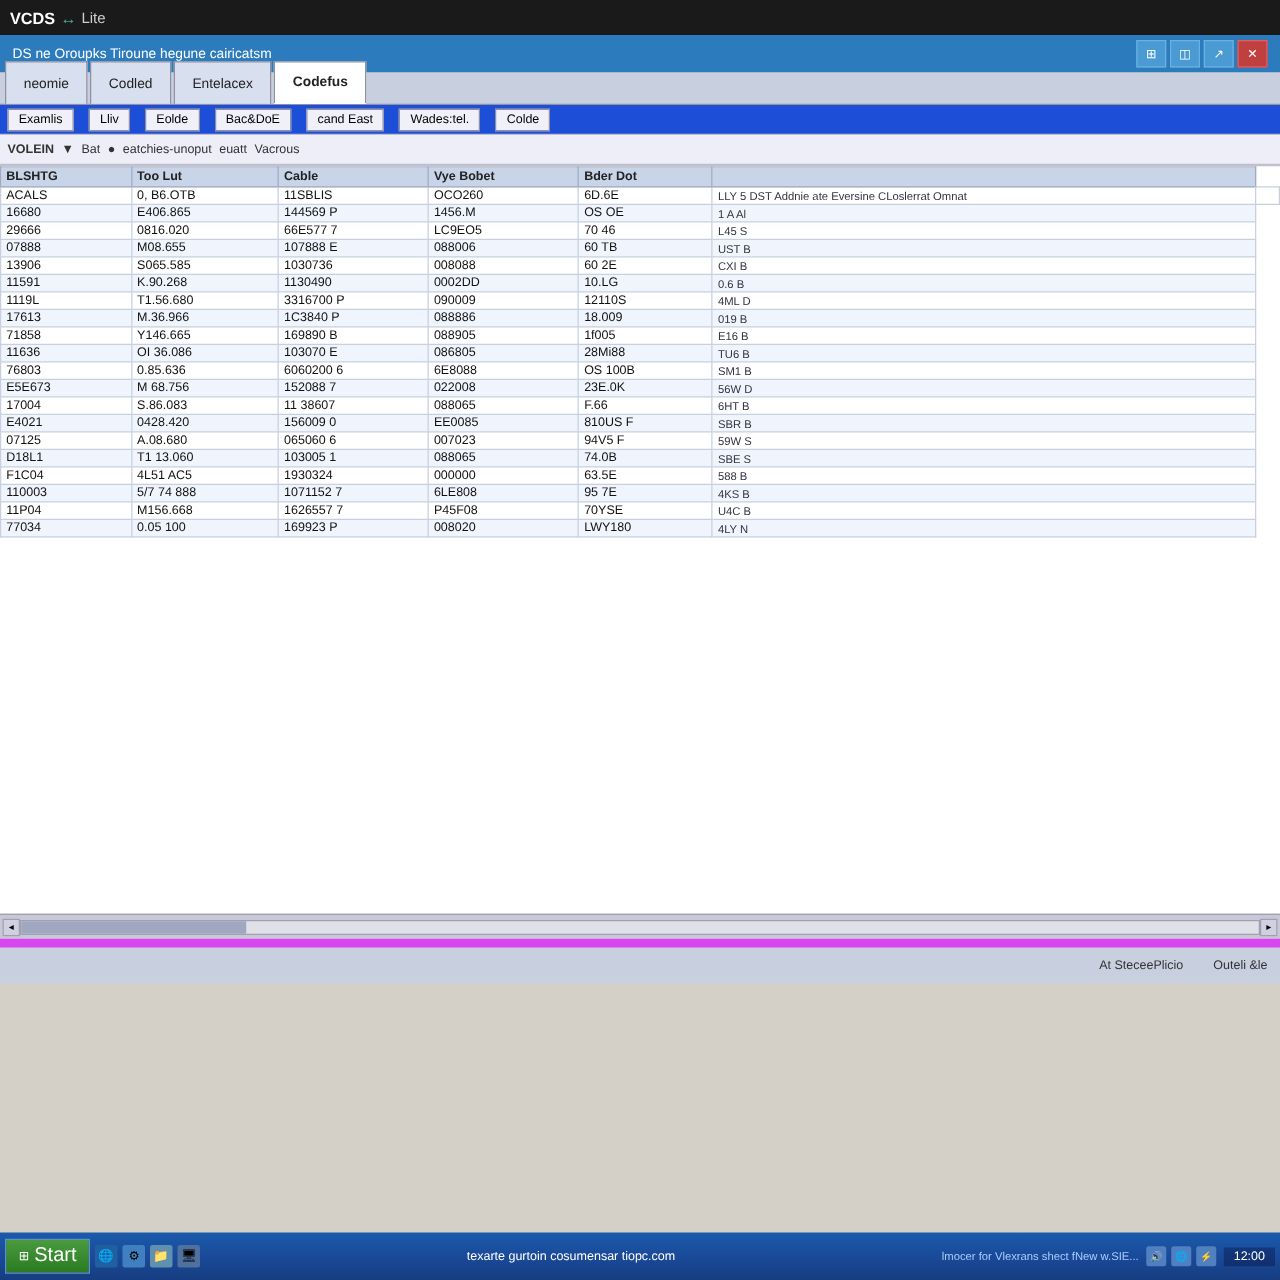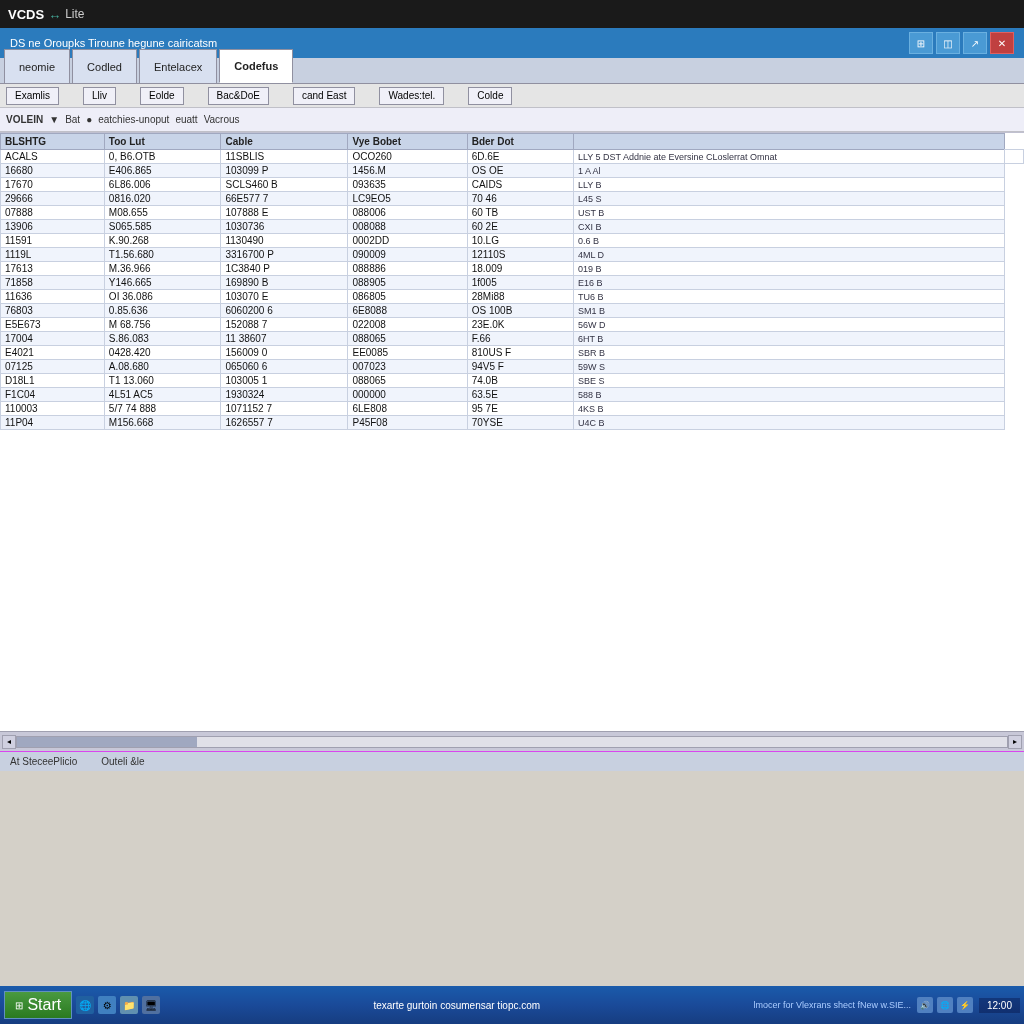--- a/index.html
+++ b/index.html
@@ -64,26 +64,26 @@
       align-items: center;
     }
     .menu-tab.active {
       background: white;
       font-weight: bold;
       border-bottom: 1px solid white;
     }
 
     
     #sub-toolbar {
-      background: #e5e5e5;
+      background: #1d4ed8;
       height: 24px;
       display: flex;
       align-items: center;
       padding: 0 6px;
-      gap: 24px;
+      gap: 12px;
       border-bottom: 1px solid #c0c0c8;
       font-size: 11px;
     }
     .sub-btn {
       padding: 1px 8px;
       background: #f0f0f8;
       border: 1px solid #9090a0;
       cursor: pointer;
       font-size: 10px;
       height: 18px;
@@ -163,28 +163,28 @@
       left: 0;
       top: 0;
       width: 180px;
       height: 100%;
       background: #a0a8c0;
     }
 
     
     #status-bar {
       background: #c8d0e0;
-      height: 20px;
+      height: 36px;
       display: flex;
       align-items: center;
       padding: 0 10px;
-      justify-content: flex-start;
+      justify-content: flex-end;
       font-size: 10px;
       color: #333;
-      border-top: 1px solid #d946ef;
+      border-top: 7px solid #d946ef;
     }
 
     
     #taskbar {
       background: linear-gradient(to bottom, #1a5bab 0%, #1a4a99 50%, #163d80 100%);
       height: 38px;
       display: flex;
       align-items: center;
       padding: 0 4px;
       gap: 4px;
@@ -342,32 +342,24 @@
           <td>0, B6.OTB</td>
           <td>11SBLIS</td>
           <td>OCO260</td>
           <td>6D.6E</td>
           <td colspan="2" style="color: rgb(51, 51, 68); font-size: 9px;">LLY 5  DST Addnie ate Eversine CLoslerrat Omnat</td>
           <td></td>
         </tr>
         <tr>
           <td>16680</td>
           <td>E406.865</td>
-          <td>103099 P</td>
+          <td>144569 P</td>
           <td>1456.M</td>
           <td>OS OE</td>
           <td style="color: rgb(51, 51, 68); font-size: 9px;">1 A Al</td>
-        </tr>
-        <tr>
-          <td>17670</td>
-          <td>6L86.006</td>
-          <td>SCLS460 B</td>
-          <td>093635</td>
-          <td>CAIDS</td>
-          <td style="color: rgb(51, 51, 68); font-size: 9px;">LLY B</td>
         </tr>
         <tr>
           <td>29666</td>
           <td>0816.020</td>
           <td>66E577 7</td>
           <td>LC9EO5</td>
           <td>70 46</td>
           <td style="color: rgb(51, 51, 68); font-size: 9px;">L45 S</td>
         </tr>
         <tr>
@@ -490,20 +482,28 @@
           <td>95 7E</td>
           <td style="color: rgb(51, 51, 68); font-size: 9px;">4KS B</td>
         </tr>
         <tr>
           <td>11P04</td>
           <td>M156.668</td>
           <td>1626557 7</td>
           <td>P45F08</td>
           <td>70YSE</td>
           <td style="color: rgb(51, 51, 68); font-size: 9px;">U4C B</td>
+        </tr>
+        <tr>
+          <td>77034</td>
+          <td>0.05 100</td>
+          <td>169923 P</td>
+          <td>008020</td>
+          <td>LWY180</td>
+          <td style="color: rgb(51, 51, 68); font-size: 9px;">4LY N</td>
         </tr>
       </tbody>
   </table>
 </div>
 
 <div id="hscroll">
   <div style="width:14px;height:14px;background:#d0d0e0;border:1px solid #a0a0b0;display:flex;align-items:center;justify-content:center;font-size:8px;cursor:pointer">◂</div>
   <div id="hscroll-track">
     <div id="hscroll-thumb"></div>
   </div>

